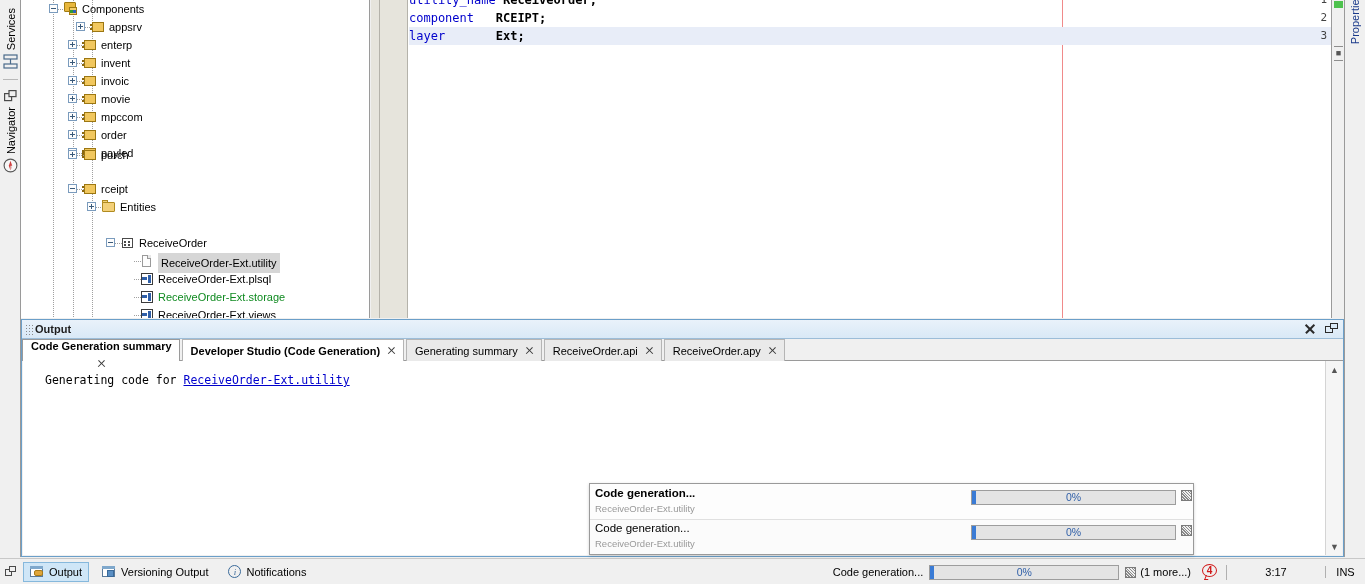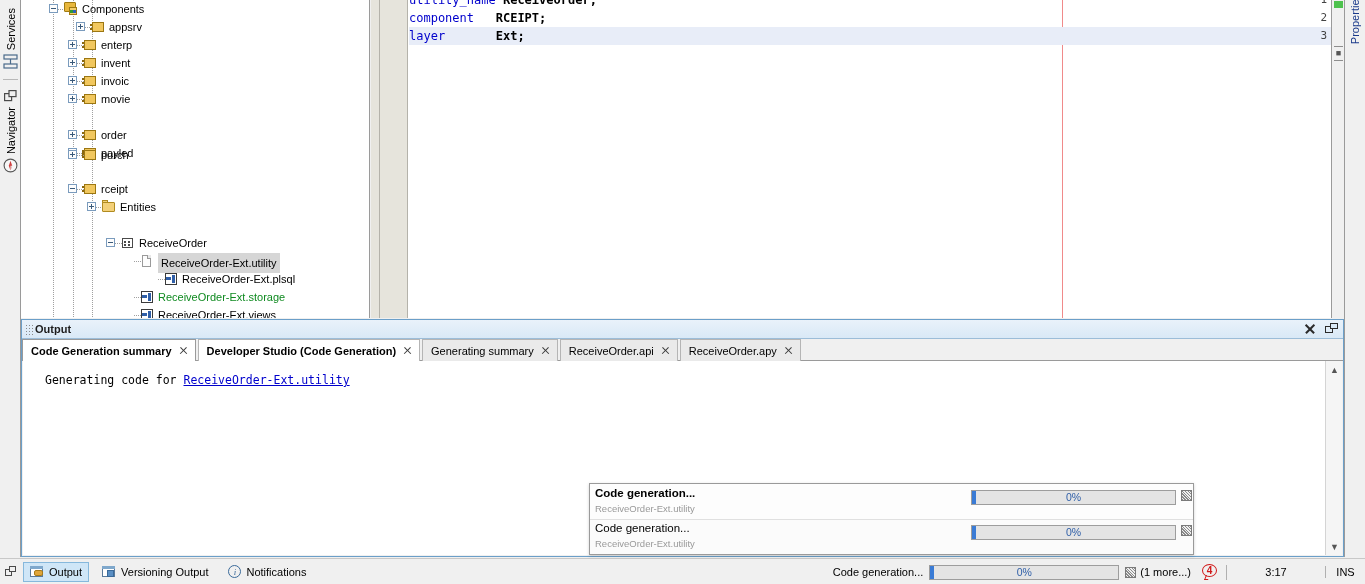--- a/index.html
+++ b/index.html
@@ -258,20 +258,21 @@
   }
   .otab {
     height: 22px; display: flex; align-items: center; gap: 7px;
     padding: 0 7px 0 8px; font-size: 11px; color: #000;
     background: #eaeaea; border: 1px solid #b5b5b5; border-bottom: none;
     margin-right: 2px; cursor: default; position: relative; top: 1px;
   }
   .otab.active {
     background: #ffffff; font-weight: bold; border-color: #9a9a9a;
     z-index: 2;
+    flex-direction: column;
   }
   .otab.bold-inactive { font-weight: bold; background: #ffffff; }
   .otab .tabx {
     width: 9px; height: 9px; position: relative; flex: none;
   }
   .otab .tabx::before, .otab .tabx::after {
     content: ""; position: absolute; left: 0; top: 4px;
     width: 9px; height: 1.4px; background: #3a3a3a;
   }
   .otab .tabx::before { transform: rotate(45deg); }
@@ -552,20 +553,30 @@
         <div class="tnode" style="position: absolute; left: 0px; top: 90px; width: 349px;">
           <div class="hguide" style="left: 56px; top: 9px;"></div>
           <div class="toggle plus" style="left: 47px; top: 4px;"></div>
           <span class="ic ic-module" style="left: 61px; top: 1px;">
             <span class="tab1"></span>
             <span class="tab2"></span>
             <span class="body"></span>
           </span>
           <span class="tlabel" style="position: absolute; left: 80px; top: 0px;">movie</span>
         </div>
+        <div class="tnode" style="position: absolute; left: 0px; top: 108px; width: 349px;">
+          <div class="hguide" style="left: 56px; top: 9px;"></div>
+          <div class="toggle plus" style="left: 47px; top: 4px;"></div>
+          <span class="ic ic-module" style="left: 61px; top: 1px;">
+            <span class="tab1"></span>
+            <span class="tab2"></span>
+            <span class="body"></span>
+          </span>
+          <span class="tlabel" style="position: absolute; left: 80px; top: 0px;">mpccom</span>
+        </div>
         <div class="tnode" style="position: absolute; left: 0px; top: 126px; width: 349px;">
           <div class="hguide" style="left: 56px; top: 9px;"></div>
           <div class="toggle plus" style="left: 47px; top: 4px;"></div>
           <span class="ic ic-module" style="left: 61px; top: 1px;">
             <span class="tab1"></span>
             <span class="tab2"></span>
             <span class="body"></span>
           </span>
           <span class="tlabel" style="position: absolute; left: 80px; top: 0px;">order</span>
         </div>
@@ -621,21 +632,21 @@
           <span class="tlabel" style="position: absolute; left: 118px; top: 0px;">ReceiveOrder</span>
         </div>
         <div class="tnode" style="position: absolute; left: 0px; top: 252px; width: 349px;">
           <div class="hguide" style="left: 113px; top: 9px;"></div>
           <span class="ic ic-file" style="left: 118px; top: 1px;">
             <span class="pg"></span>
             <span class="fold"></span>
           </span>
           <span class="tlabel sel" style="position: absolute; left: 137px; top: 1px;">ReceiveOrder-Ext.utility</span>
         </div>
-        <div class="tnode" style="position: absolute; left: 0px; top: 270px; width: 349px; margin-left: 24px;">
+        <div class="tnode" style="position: absolute; left: 0px; top: 270px; width: 349px;">
           <div class="hguide" style="left: 113px; top: 9px;"></div>
           <span class="ic ic-sqlfile" style="left: 118px; top: 1px;">
             <span class="pg"></span>
             <span class="arw"></span>
             <span class="bar"></span>
           </span>
           <span class="tlabel" style="position: absolute; left: 137px; top: 0px;">ReceiveOrder-Ext.plsql</span>
         </div>
         <div class="tnode" style="position: absolute; left: 0px; top: 288px; width: 349px;">
           <div class="hguide" style="left: 113px; top: 9px;"></div>

